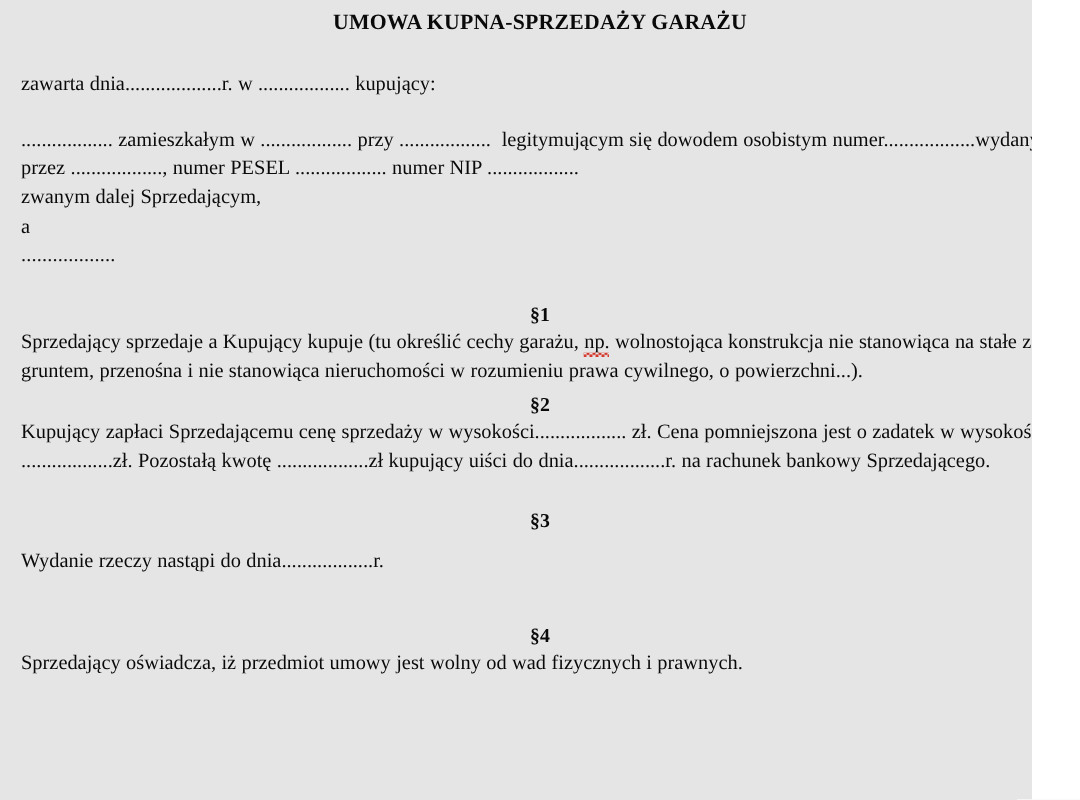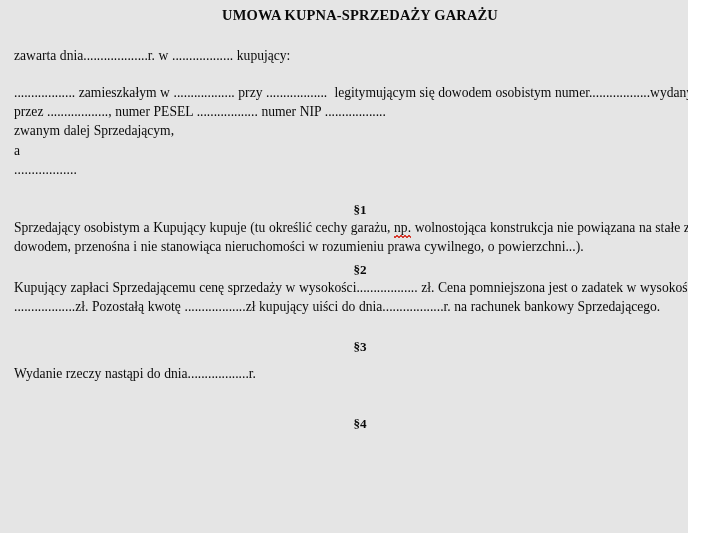--- a/index.html
+++ b/index.html
@@ -107,36 +107,37 @@
 
     <p class="para">a</p>
 
 
     <p class="para dots">..................</p>
 
     <div class="spacer-lg"></div>
 
     <h2 class="section-heading">§1</h2>
 
-    <p class="para"><span>Sprzedający osobistym a Kupujący kupuje (tu określić cechy garażu, </span><span class="misspelled">np.</span><span> wolnostojąca konstrukcja nie powiązana na stałe z dowodem, przenośna i nie stanowiąca nieruchomości w rozumieniu prawa cywilnego, o powierzchni...).</span></p>
+    <p class="para"><span>Sprzedający sprzedaje a Kupujący kupuje (tu określić cechy garażu, </span><span class="misspelled">np.</span><span> wolnostojąca konstrukcja nie stanowiąca na stałe z gruntem, przenośna i nie stanowiąca nieruchomości w rozumieniu prawa cywilnego, o powierzchni...).</span></p>
 
     <div class="spacer-xs"></div>
 
     <h2 class="section-heading">§2</h2>
 
     <p class="para">Kupujący zapłaci Sprzedającemu cenę sprzedaży w wysokości.................. zł. Cena pomniejszona jest o zadatek w wysokości ..................zł. Pozostałą kwotę ..................zł kupujący uiści do dnia..................r. na rachunek bankowy Sprzedającego.</p>
 
     <div class="spacer-lg"></div>
 
     <h2 class="section-heading">§3</h2>
 
     <div class="spacer-sm"></div>
 
     <p class="para">Wydanie rzeczy nastąpi do dnia..................r.</p>
 
     <div class="spacer-lg"></div>
     <div class="spacer-sm"></div>
 
     <h2 class="section-heading">§4</h2>
 
+    <p class="para">Sprzedający oświadcza, iż przedmiot umowy jest wolny od wad fizycznych i prawnych.</p>
 
   </div>
 </div>
 
 </body></html>

